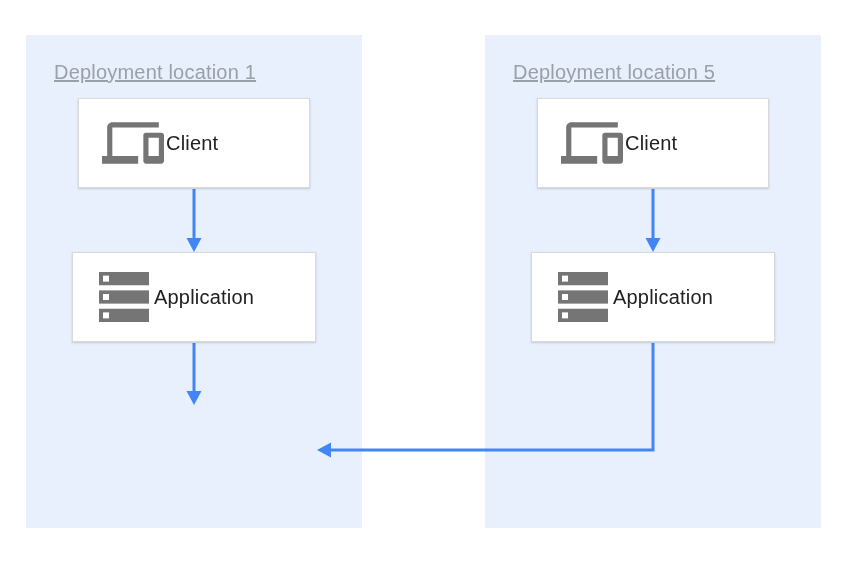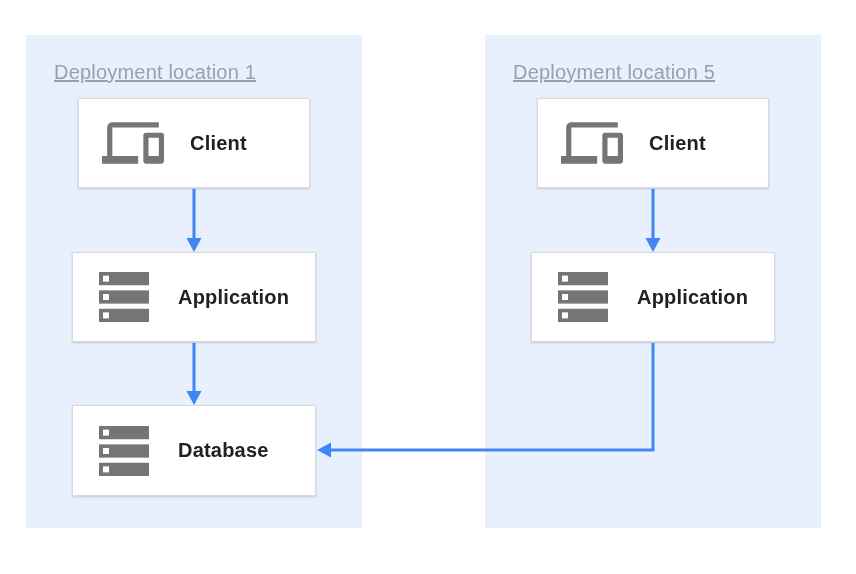--- a/index.html
+++ b/index.html
@@ -10,21 +10,21 @@
   html,body{margin:0;padding:0;background:var(--page-bg,#fff);}
   body{font-family:"Liberation Sans", sans-serif;}
   .stage{position:relative;width:856px;height:574px;background:var(--page-bg,#fff);overflow:hidden;}
   .panel{position:absolute;top:35px;width:336px;height:493px;background:var(--panel-bg,#e8f0fe);}
   .panel-1{left:26px;}
   .panel-2{left:485px;}
   .panel-title{position:absolute;left:28px;top:25px;font-size:20px;line-height:24px;
     color:var(--title-text,#9aa0a6);letter-spacing:.2px;white-space:nowrap;text-decoration:underline;}
   .node{position:absolute;box-sizing:border-box;background:var(--node-bg,#fff);
     border:1px solid var(--node-border,#d9d9d9);box-shadow:0 1px 2px rgba(0,0,0,.16);
-    display:flex;align-items:center;padding-left:21px;gap:24px;font-weight:bold;}
+    display:flex;align-items:center;padding-left:21px;}
   .node .label{font-size:20px;color:var(--label-text,#212121);letter-spacing:.2px;white-space:nowrap;}
   .icon{display:flex;align-items:center;justify-content:center;flex:0 0 auto;}
   .icon-fill{fill:var(--icon-gray,#757575);}
   .hole{fill:var(--node-bg,#ffffff);}
   .node-client-1{left:78px;top:98px;width:232px;height:90px;}
   .node-application-1{left:72px;top:252px;width:244px;height:90px;}
   .node-database-1{left:72px;top:405px;width:244px;height:91px;}
   .node-client-2{left:537px;top:98px;width:232px;height:90px;}
   .node-application-2{left:531px;top:252px;width:244px;height:90px;}
   .edges{position:absolute;left:0;top:0;width:856px;height:574px;pointer-events:none;}
@@ -79,33 +79,20 @@
         <rect class="icon-fill" x="2" y="9.35" width="20" height="5.3"></rect>
         <rect class="icon-fill" x="2" y="16.7" width="20" height="5.3"></rect>
         <rect class="hole" x="3.6" y="3.45" width="2.4" height="2.4"></rect>
         <rect class="hole" x="3.6" y="10.8" width="2.4" height="2.4"></rect>
         <rect class="hole" x="3.6" y="18.15" width="2.4" height="2.4"></rect>
       </svg>
     </span>
     <span class="label">Application</span>
   </div>
 
-  <div class="node node-database-1">
-    <span class="icon">
-      <svg viewBox="0 0 24 24" width="60" height="60" aria-hidden="true">
-        <rect class="icon-fill" x="2" y="2" width="20" height="5.3"></rect>
-        <rect class="icon-fill" x="2" y="9.35" width="20" height="5.3"></rect>
-        <rect class="icon-fill" x="2" y="16.7" width="20" height="5.3"></rect>
-        <rect class="hole" x="3.6" y="3.45" width="2.4" height="2.4"></rect>
-        <rect class="hole" x="3.6" y="10.8" width="2.4" height="2.4"></rect>
-        <rect class="hole" x="3.6" y="18.15" width="2.4" height="2.4"></rect>
-      </svg>
-    </span>
-    <span class="label">Database</span>
-  </div>
 
   <div class="node node-client-2">
     <span class="icon">
       <svg viewBox="0 0 24 24" width="66" height="62" aria-hidden="true">
         <path class="icon-fill" d="M4 6h18V4H4c-1.1 0-2 .9-2 2v11H0v3h14v-3H4V6zm19 2h-6c-.55 0-1 .45-1 1v10c0 .55.45 1 1 1h6c.55 0 1-.45 1-1V9c0-.55-.45-1-1-1zm-1 9h-4v-7h4v7z"></path>
       </svg>
     </span>
     <span class="label">Client</span>
   </div>
 

